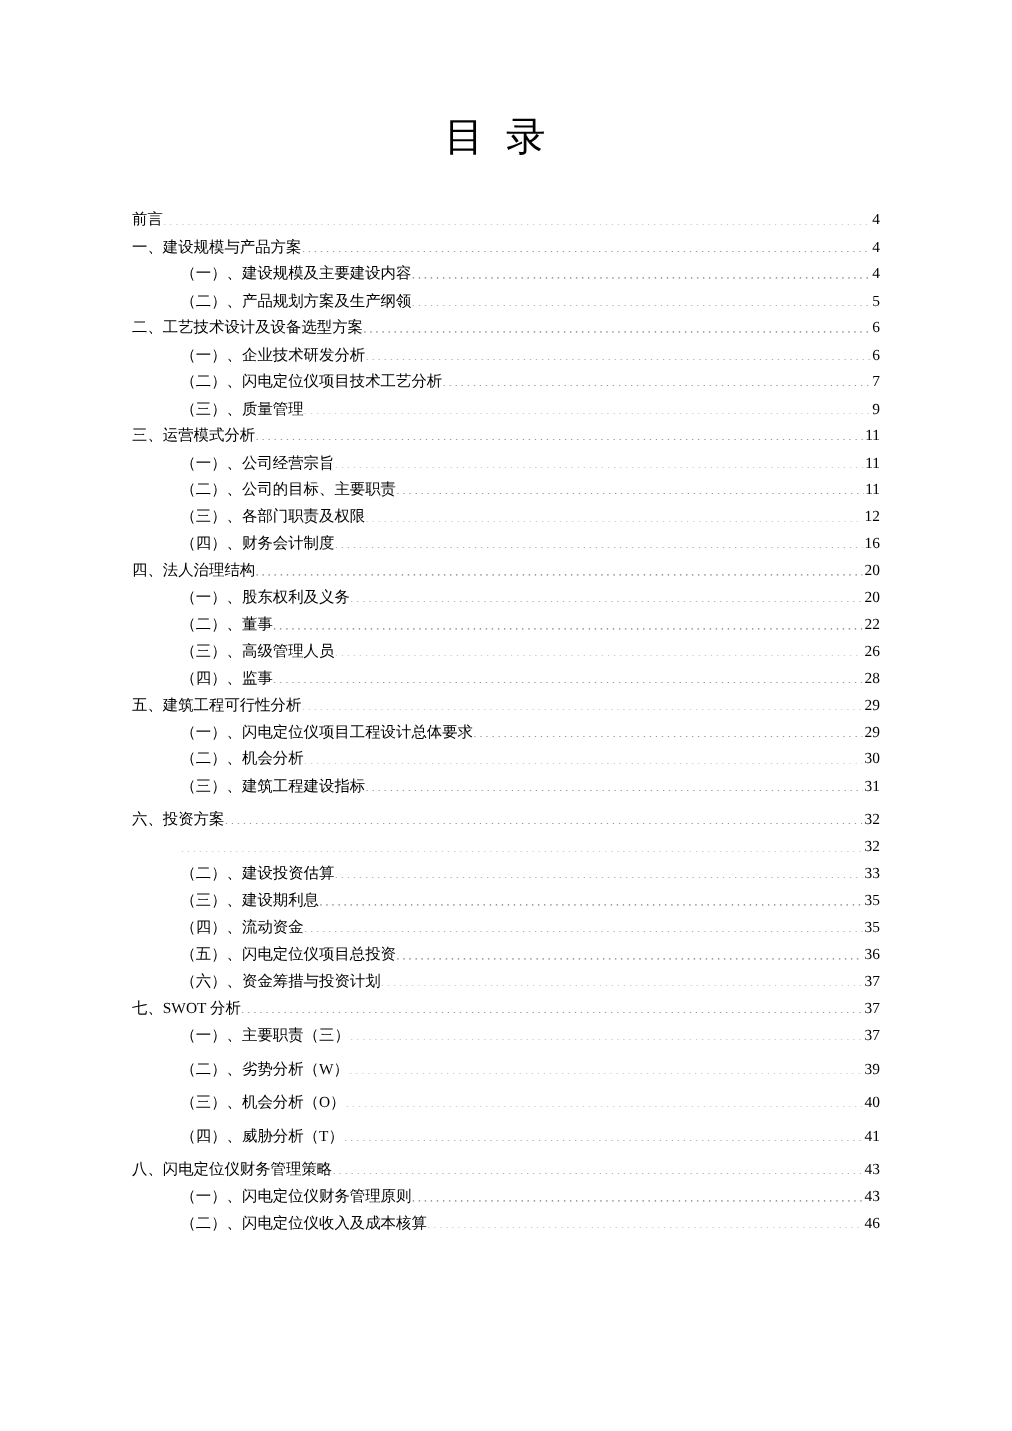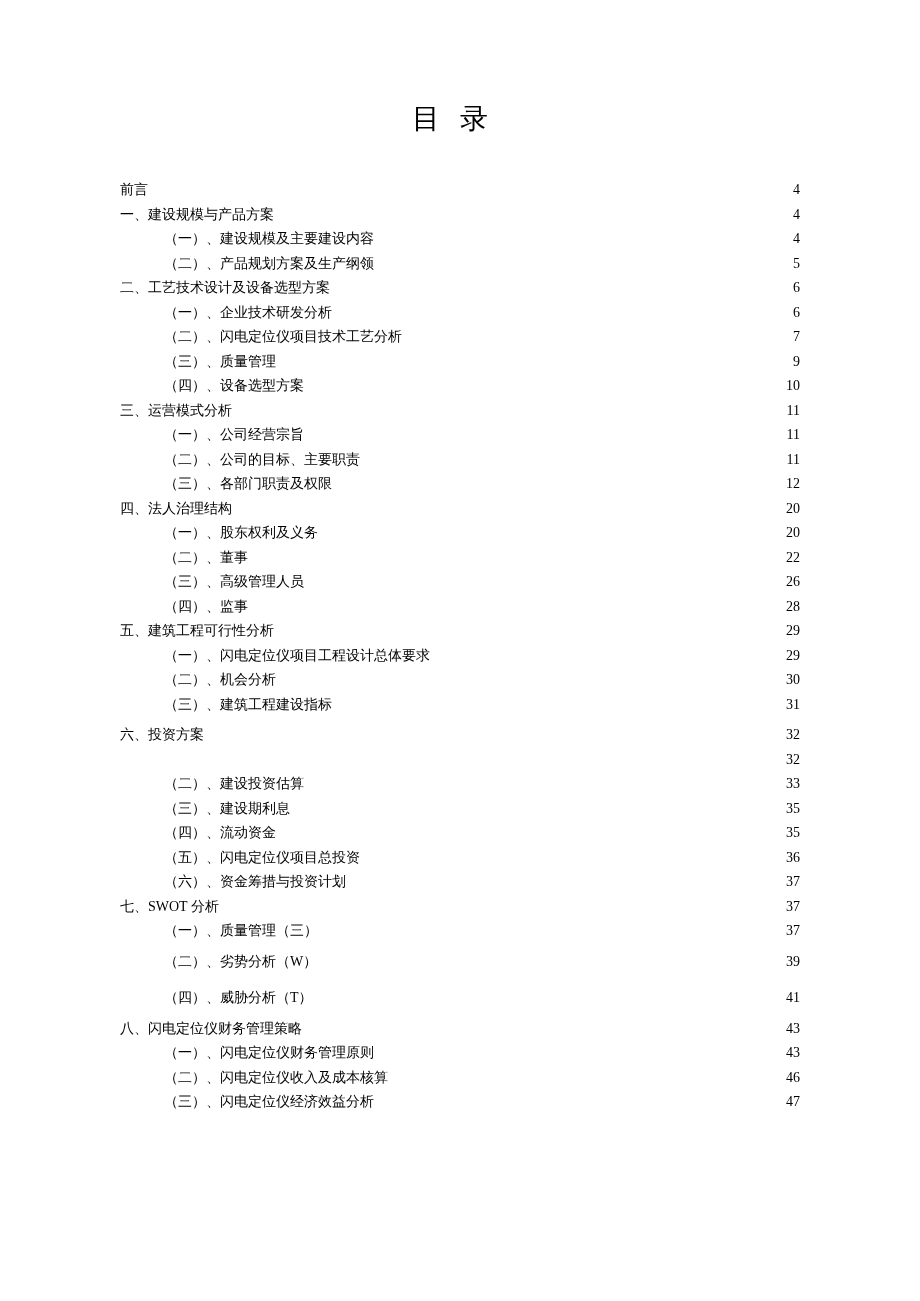--- a/index.html
+++ b/index.html
@@ -8,21 +8,21 @@
     background: #fff;
     font-family: "SimSun", "宋体", serif;
     color: #000;
     width: 920px;
   }
   .page {
     padding: 100px 120px 80px 120px;
   }
   .title {
     text-align: center;
-    font-size: 28px;
+    font-size: 36px;
     letter-spacing: 20px;
     margin-bottom: 40px;
     font-family: "SimSun", "宋体", serif;
   }
   .toc-entry {
     display: flex;
     align-items: baseline;
     font-size: 14px;
     line-height: 1.75;
     white-space: nowrap;
@@ -99,45 +99,45 @@
       <div class="toc-entry level-1">
         <span class="toc-label">（二）、闪电定位仪项目技术工艺分析</span>
         <span class="toc-dots"></span>
         <span class="toc-page">7</span>
       </div>
       <div class="toc-entry level-1">
         <span class="toc-label">（三）、质量管理</span>
         <span class="toc-dots"></span>
         <span class="toc-page">9</span>
       </div>
-      <div class="toc-entry level-1">
-        <span class="toc-label">（四）、设备选型方案</span>
-        <span class="toc-dots"></span>
-        <span class="toc-page">10</span>
-      </div>
       <div class="toc-entry level-0">
         <span class="toc-label">三、运营模式分析</span>
         <span class="toc-dots"></span>
         <span class="toc-page">11</span>
       </div>
       <div class="toc-entry level-1">
         <span class="toc-label">（一）、公司经营宗旨</span>
         <span class="toc-dots"></span>
         <span class="toc-page">11</span>
       </div>
       <div class="toc-entry level-1">
         <span class="toc-label">（二）、公司的目标、主要职责</span>
         <span class="toc-dots"></span>
         <span class="toc-page">11</span>
       </div>
       <div class="toc-entry level-1">
         <span class="toc-label">（三）、各部门职责及权限</span>
         <span class="toc-dots"></span>
         <span class="toc-page">12</span>
       </div>
+      <div class="toc-entry level-1">
+        <span class="toc-label">（四）、财务会计制度</span>
+        <span class="toc-dots"></span>
+        <span class="toc-page">16</span>
+      </div>
       <div class="toc-entry level-0">
         <span class="toc-label">四、法人治理结构</span>
         <span class="toc-dots"></span>
         <span class="toc-page">20</span>
       </div>
       <div class="toc-entry level-1">
         <span class="toc-label">（一）、股东权利及义务</span>
         <span class="toc-dots"></span>
         <span class="toc-page">20</span>
       </div>
@@ -210,31 +210,36 @@
         <span class="toc-label">（六）、资金筹措与投资计划</span>
         <span class="toc-dots"></span>
         <span class="toc-page">37</span>
       </div>
       <div class="toc-entry level-0">
         <span class="toc-label">七、SWOT 分析</span>
         <span class="toc-dots"></span>
         <span class="toc-page">37</span>
       </div>
       <div class="toc-entry level-1">
-        <span class="toc-label">（一）、质量管理（三）</span>
+        <span class="toc-label">（一）、主要职责（三）</span>
         <span class="toc-dots"></span>
         <span class="toc-page">37</span>
       </div>
       <div class="gap"></div>
       <div class="toc-entry level-1">
         <span class="toc-label">（二）、劣势分析（W）</span>
         <span class="toc-dots"></span>
         <span class="toc-page">39</span>
       </div>
       <div class="gap"></div>
+      <div class="toc-entry level-1">
+        <span class="toc-label">（三）、机会分析（O）</span>
+        <span class="toc-dots"></span>
+        <span class="toc-page">40</span>
+      </div>
       <div class="gap"></div>
       <div class="toc-entry level-1">
         <span class="toc-label">（四）、威胁分析（T）</span>
         <span class="toc-dots"></span>
         <span class="toc-page">41</span>
       </div>
       <div class="gap"></div>
       <div class="toc-entry level-0">
         <span class="toc-label">八、闪电定位仪财务管理策略</span>
         <span class="toc-dots"></span>
@@ -242,20 +247,15 @@
       </div>
       <div class="toc-entry level-1">
         <span class="toc-label">（一）、闪电定位仪财务管理原则</span>
         <span class="toc-dots"></span>
         <span class="toc-page">43</span>
       </div>
       <div class="toc-entry level-1">
         <span class="toc-label">（二）、闪电定位仪收入及成本核算</span>
         <span class="toc-dots"></span>
         <span class="toc-page">46</span>
-      </div>
-      <div class="toc-entry level-1">
-        <span class="toc-label">（三）、闪电定位仪经济效益分析</span>
-        <span class="toc-dots"></span>
-        <span class="toc-page">47</span>
       </div>
     </div>
 </div>
 
 </body></html>

